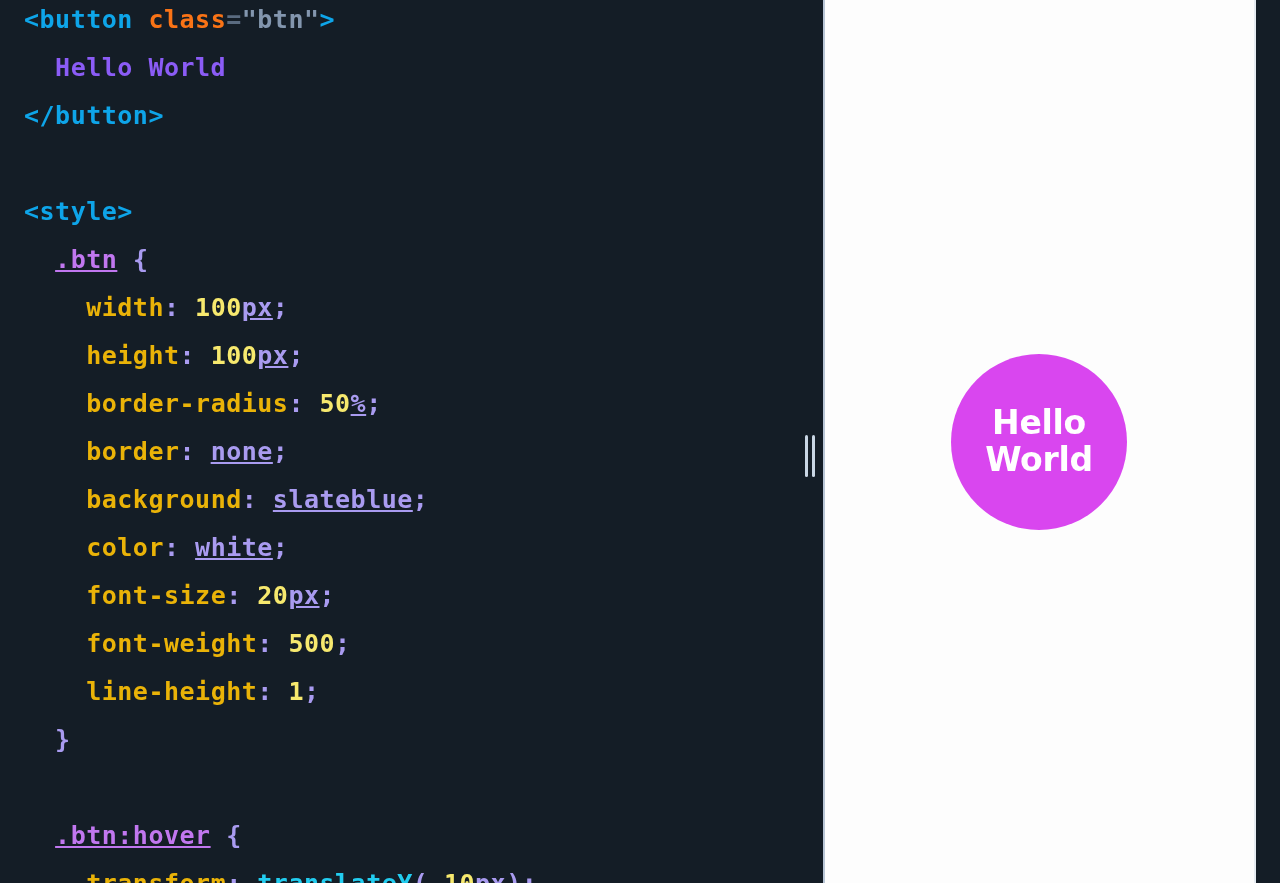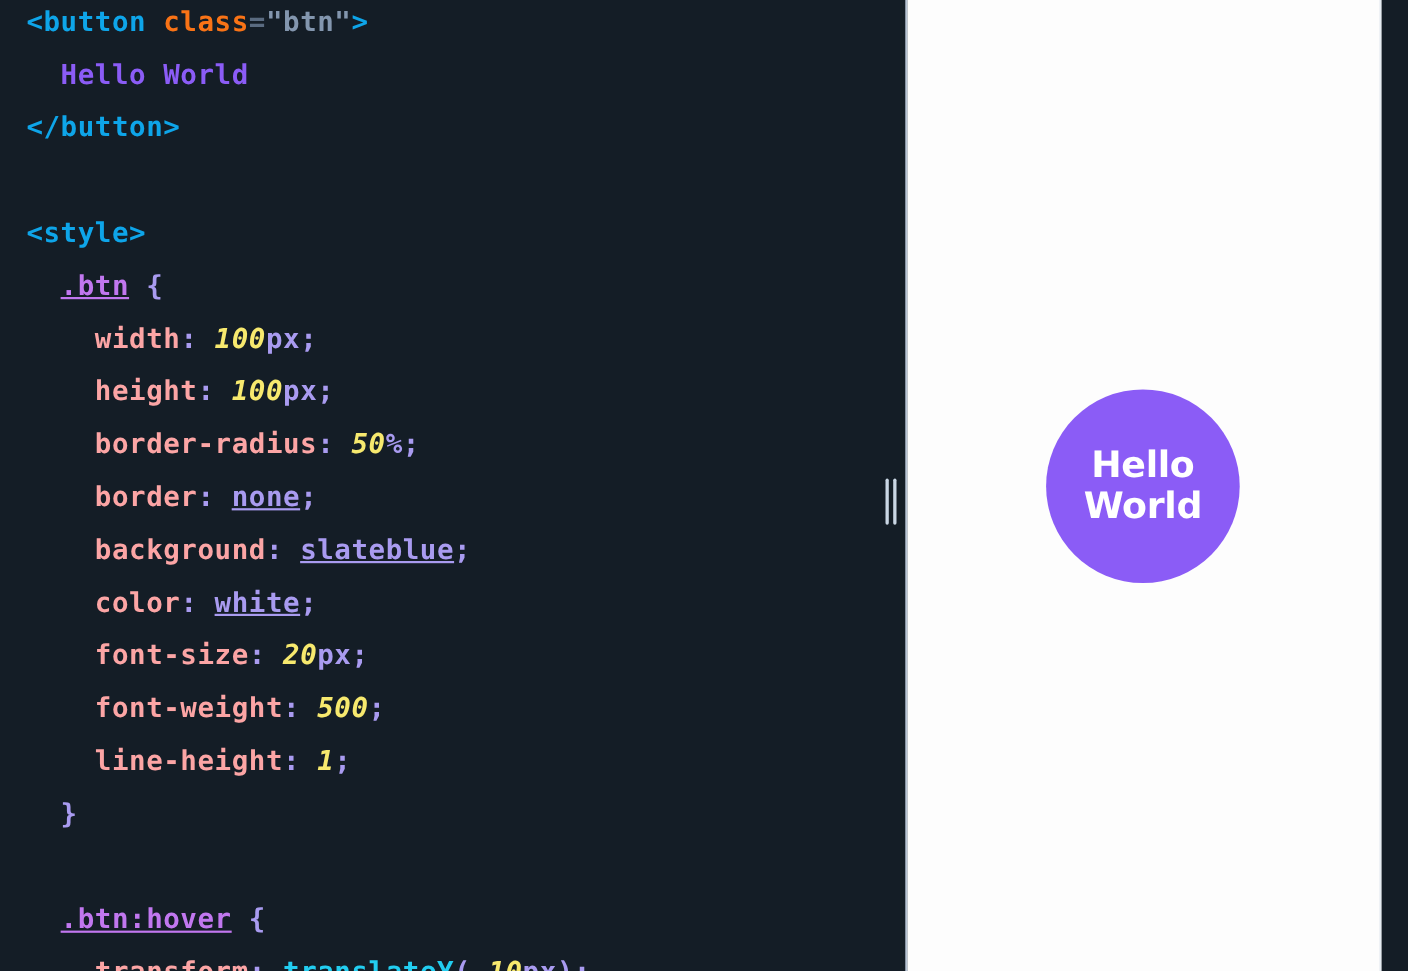--- a/index.html
+++ b/index.html
@@ -53,25 +53,25 @@
     white-space: pre;
   }
 
   
   .t-tag      { color: #0ea5e9; }
   .t-attr     { color: #f97316; }
   .t-eq       { color: #5a6b80; }
   .t-str      { color: #8396ae; }
   .t-text     { color: #8b5cf6; }
   .t-sel      { color: #c177ef; text-decoration: underline; }
-  .t-prop     { color: #fca5a5; }
+  .t-prop     { color: #eab308; }
   .t-punc     { color: #a99bf0; }
   .t-val      { color: #a99bf0; text-decoration: underline; }
-  .t-num      { color: #f7e96e; font-style: italic; }
-  .t-unit     { color: #a99bf0; }
+  .t-num      { color: #f7e96e; }
+  .t-unit     { color: #a99bf0; text-decoration: underline; }
   .t-fn       { color: #22cdf0; }
 
   
   .splitter {
     position: absolute;
     top: 0;
     left: 797px;
     width: 26px;
     height: 883px;
     z-index: 6;
@@ -179,21 +179,21 @@
     <div class="splitter">
       <div class="splitter-grip">
         <i></i>
         <i></i>
       </div>
     </div>
   </div>
 
   <div class="preview-pane" style="background: rgb(253, 253, 253);">
     <div class="preview-stage">
-      <button class="demo-btn" style="background: #8b5cf6; color: rgb(255, 255, 255); width: 176px; height: 176px;">
+      <button class="demo-btn" style="background: #d946ef; color: rgb(255, 255, 255); width: 176px; height: 176px;">
         <span>
           <span>Hello</span>
           <span>World</span>
         </span>
       </button>
     </div>
     <div class="right-rail-edge"></div>
     <div class="right-rail"></div>
   </div>
 

